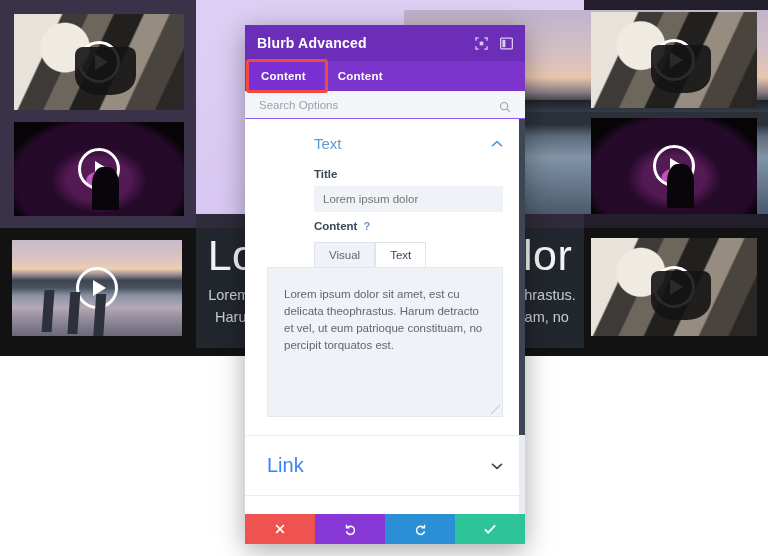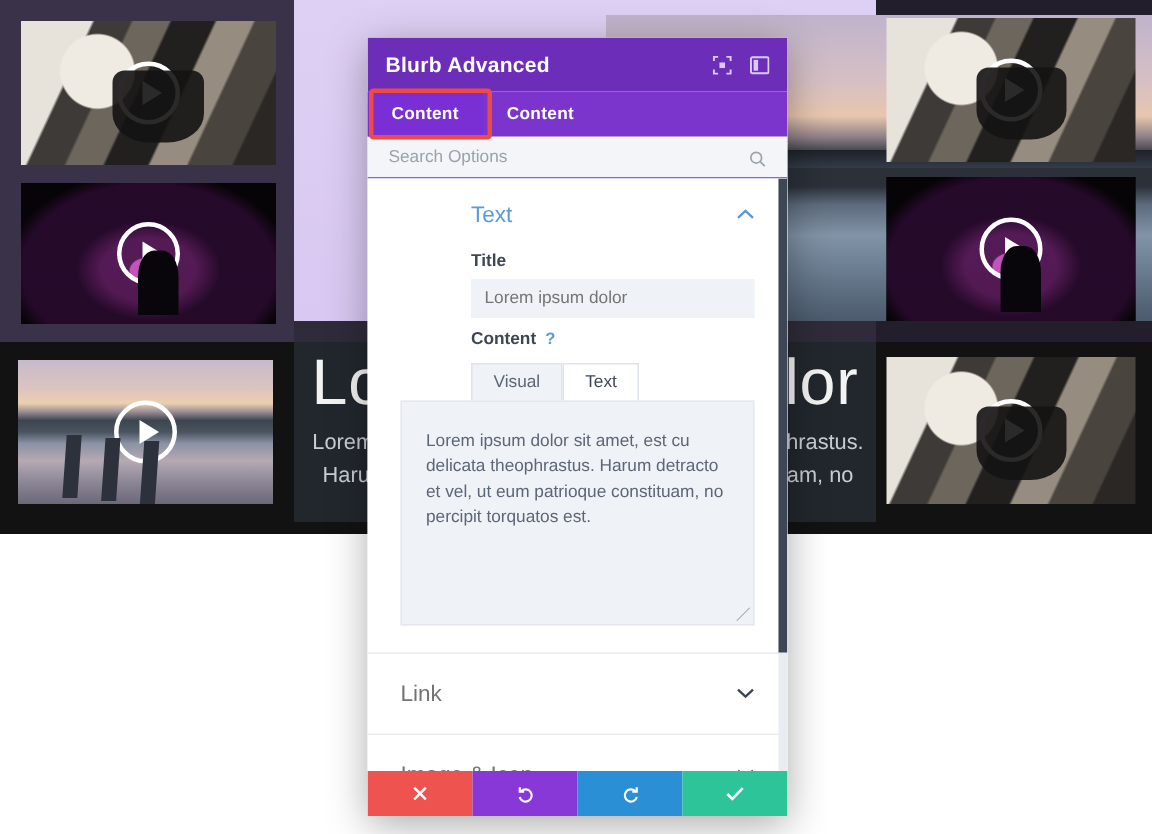--- a/index.html
+++ b/index.html
@@ -168,21 +168,21 @@
   .editor .resize {
     position:absolute; right:2px; bottom:2px; width:9px; height:9px;
     background:linear-gradient(135deg,transparent 46%, #b9c0c9 47% 53%, transparent 54%);
   }
 
   .divider { height:1px; background:#e9ecf1; margin-top:18px; }
   .sect-collapsed {
     padding:18px 22px; display:flex; align-items:center; justify-content:space-between;
     border-bottom:1px solid #e9ecf1; cursor:pointer;
   }
-  .sect-collapsed .lbl { color:#737373; font-size:15px; }
+  .sect-collapsed .lbl { color:#3b82f6; font-size:20px; }
 
   .m-footer { height:30px; display:flex; flex:0 0 auto; }
   .f-btn { flex:1; display:flex; align-items:center; justify-content:center; cursor:pointer; color:#fff; }
   .f-btn svg { display:block; }
   .f-cancel { background:#ef5350; }
   .f-undo   { background:#8738d6; }
   .f-redo   { background:#2a8fd4; }
   .f-save   { background:#2ec49a; }
 </style>
 </head>

